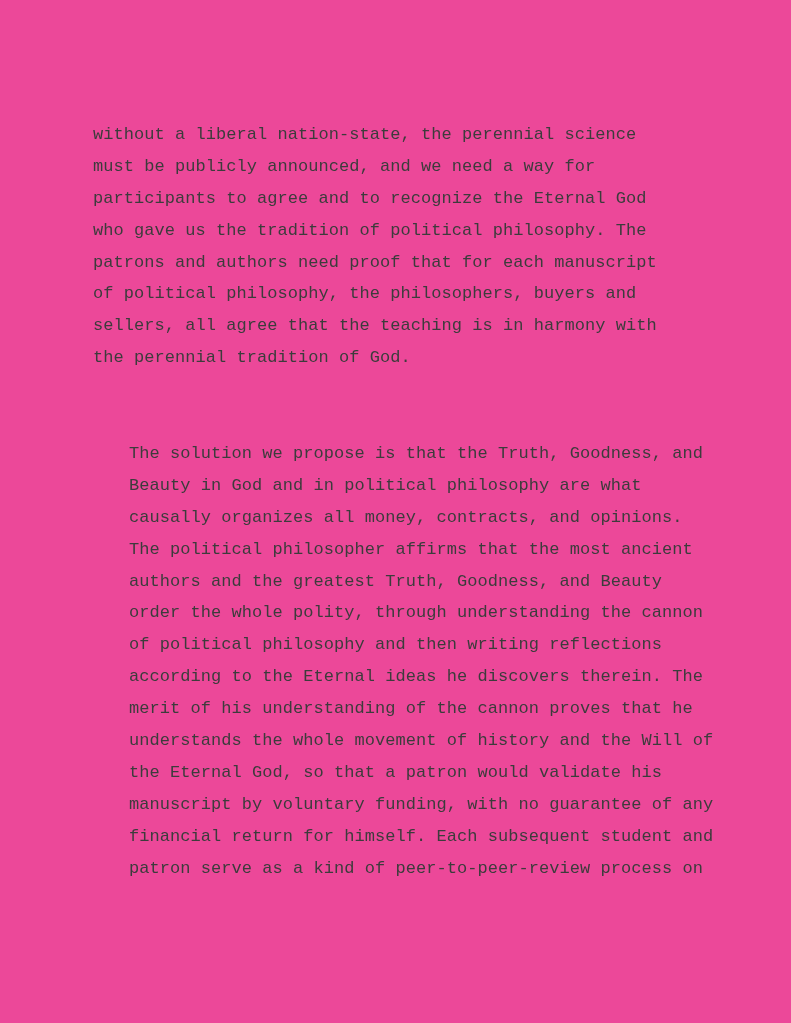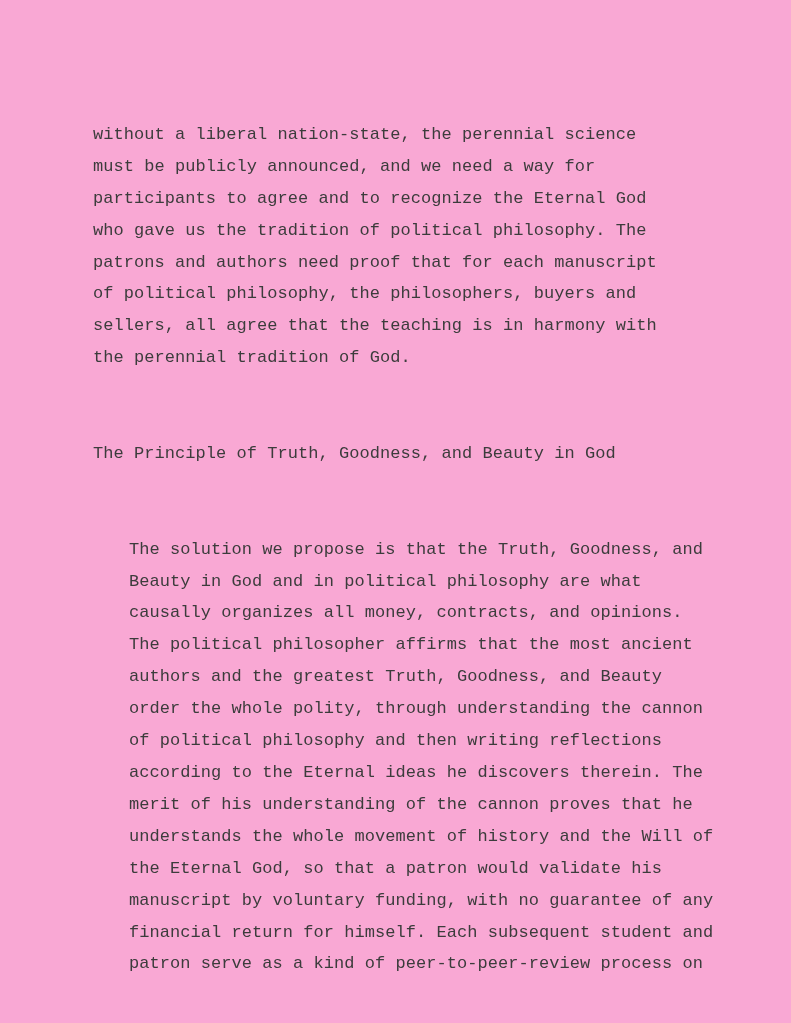--- a/index.html
+++ b/index.html
@@ -4,21 +4,21 @@
 <style>
   html, body {
     margin: 0;
     padding: 0;
     background: #ffffff;
   }
   .page {
     position: relative;
     width: 791px;
     height: 1023px;
-    background: #f9a8d4;
+    background: #ec4899;
     overflow: hidden;
     font-family: "Liberation Mono", "DejaVu Sans Mono", monospace;
   }
   .doc-body {
     position: absolute;
     left: 93px;
     top: 87px;
     width: 650px;
     color: #3c3c3c;
     font-size: 17px;
@@ -49,21 +49,20 @@
 <div class="page">
   <div class="doc-body">
     <p class="para">without a liberal nation-state, the perennial science
 must be publicly announced, and we need a way for
 participants to agree and to recognize the Eternal God
 who gave us the tradition of political philosophy. The
 patrons and authors need proof that for each manuscript
 of political philosophy, the philosophers, buyers and
 sellers, all agree that the teaching is in harmony with
 the perennial tradition of God.</p>
-    <h2 class="section-heading">The Principle of Truth, Goodness, and Beauty in God</h2>
     <p class="para">The solution we propose is that the Truth, Goodness, and
 Beauty in God and in political philosophy are what
 causally organizes all money, contracts, and opinions.
 The political philosopher affirms that the most ancient
 authors and the greatest Truth, Goodness, and Beauty
 order the whole polity, through understanding the cannon
 of political philosophy and then writing reflections
 according to the Eternal ideas he discovers therein. The
 merit of his understanding of the cannon proves that he
 understands the whole movement of history and the Will of

